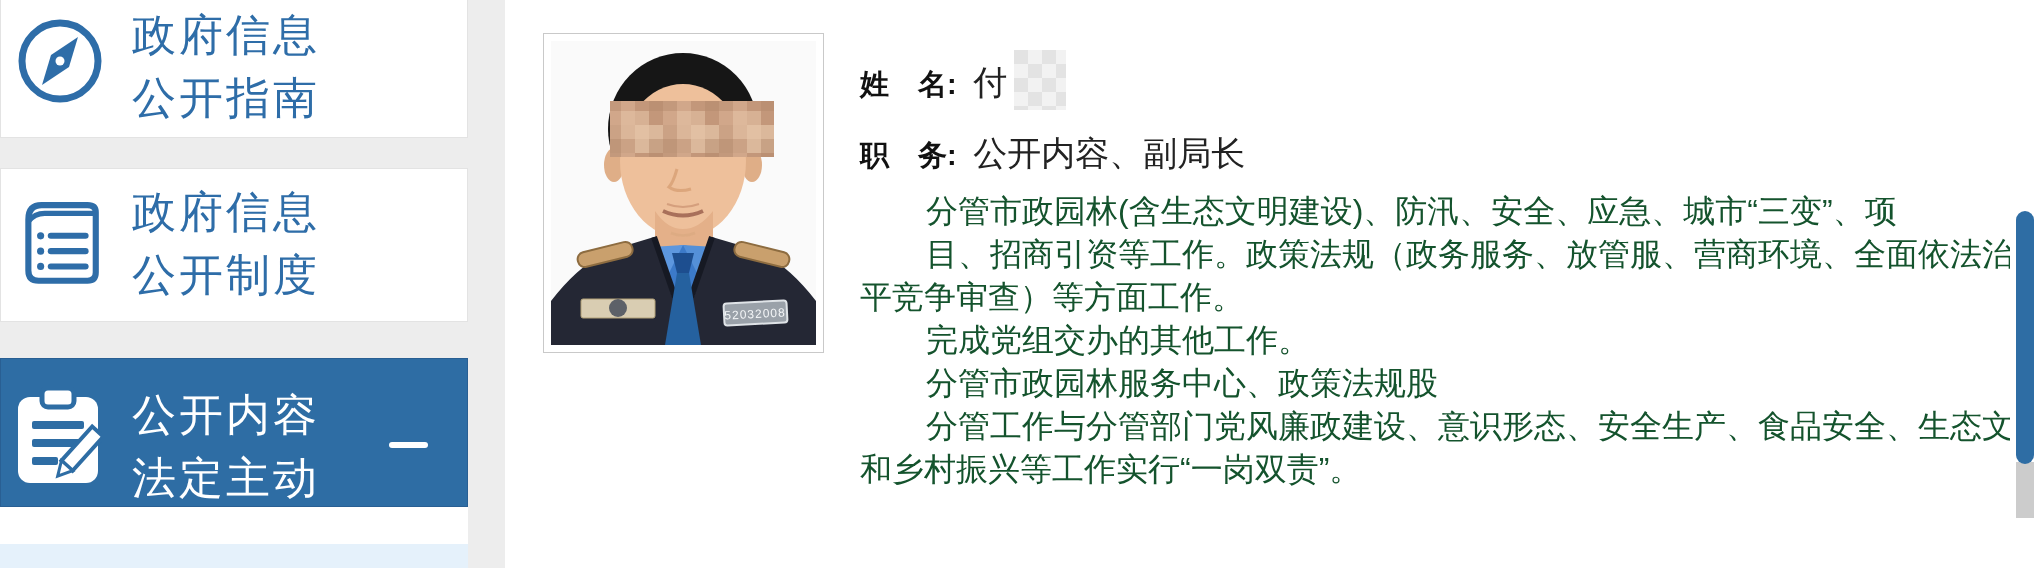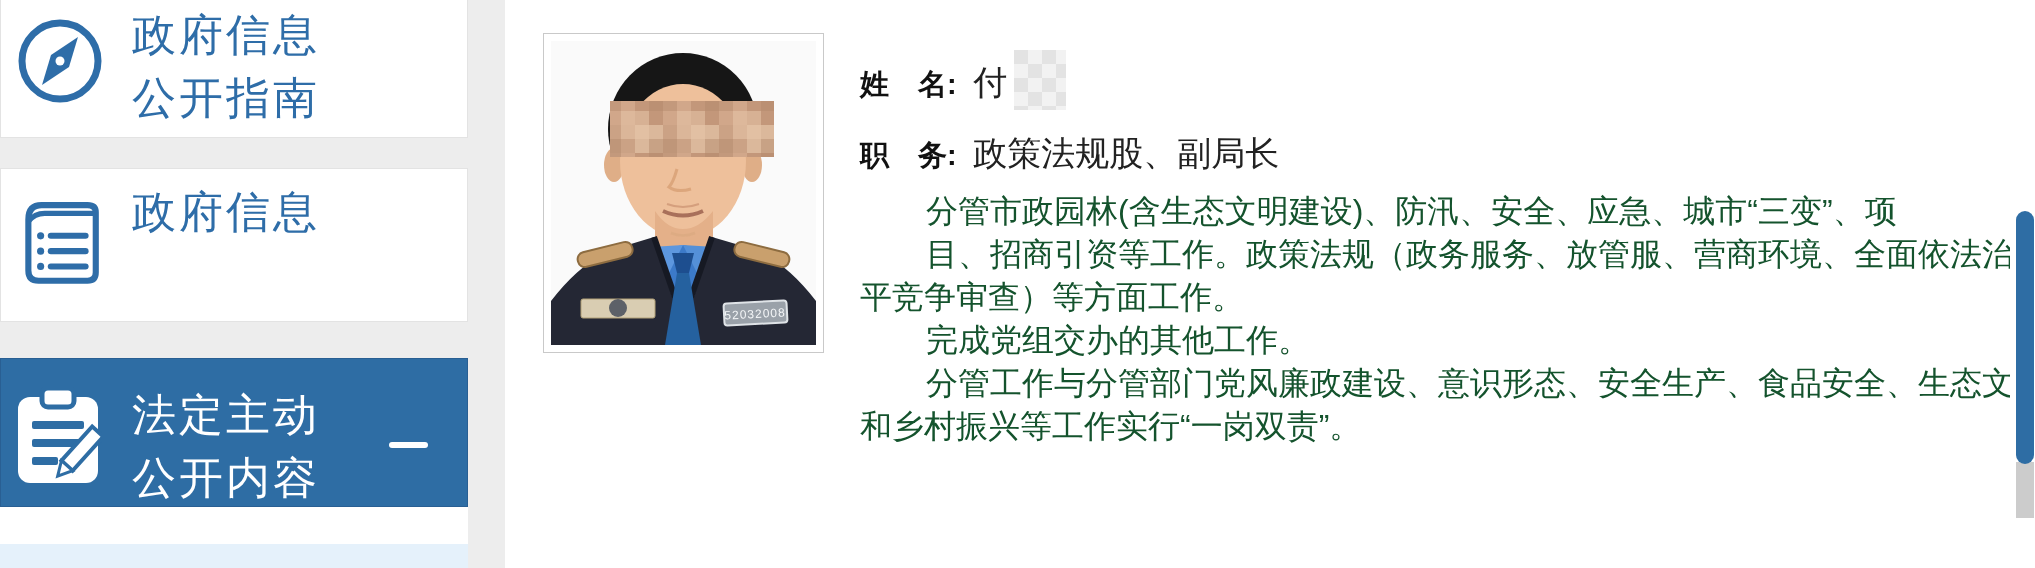--- a/index.html
+++ b/index.html
@@ -74,40 +74,41 @@
           <circle cx="26" cy="38" r="3.5" fill="#2e6da8"></circle>
           <circle cx="26" cy="53" r="3.5" fill="#2e6da8"></circle>
           <circle cx="26" cy="68" r="3.5" fill="#2e6da8"></circle>
           <line x1="36" y1="38" x2="70" y2="38" stroke="#2e6da8" stroke-width="6" stroke-linecap="round"></line>
           <line x1="36" y1="53" x2="70" y2="53" stroke="#2e6da8" stroke-width="6" stroke-linecap="round"></line>
           <line x1="36" y1="68" x2="70" y2="68" stroke="#2e6da8" stroke-width="6" stroke-linecap="round"></line>
         </svg>
       </span>
       <div class="lbl">
         <div>政府信息</div>
+        <div>公开制度</div>
       </div>
     </div>
 
     <div class="side-item item3">
       <span class="icon">
         <svg width="88" height="100" viewBox="0 0 88 100">
           <rect x="4" y="10" width="80" height="86" rx="12" fill="#fff"></rect>
           <rect x="28" y="1" width="32" height="19" rx="6" fill="#fff" stroke="#2e6da4" stroke-width="5"></rect>
           <rect x="18" y="34" width="52" height="8" rx="2" fill="#2e6da4"></rect>
           <rect x="18" y="52" width="52" height="8" rx="2" fill="#2e6da4"></rect>
           <rect x="18" y="70" width="26" height="8" rx="2" fill="#2e6da4"></rect>
           <g transform="rotate(42 62 68)">
             <rect x="55" y="36" width="15" height="46" fill="#fff" stroke="#2e6da4" stroke-width="4"></rect>
             <polygon points="55,82 70,82 62.5,96" fill="#fff" stroke="#2e6da4" stroke-width="3"></polygon>
           </g>
         </svg>
       </span>
       <div class="lbl">
+        <div>公开内容</div>
         <div>法定主动</div>
-        <div>公开内容</div>
       </div>
       <span class="minus"></span>
     </div>
 
     <div class="white-row"></div>
     <div class="blue-row"></div>
   </div>
 
   <div>
 
@@ -159,28 +160,29 @@
     </div>
 
     <div class="frow row1">
       <span class="flabel">姓　名:</span>
       <span class="fvalue">付</span>
       <span class="censor"></span>
     </div>
 
     <div class="frow row2">
       <span class="flabel">职　务:</span>
-      <span class="fvalue">政策法规股、副局长</span>
+      <span class="fvalue">公开内容、副局长</span>
     </div>
 
     <div class="textclip">
       <div class="bodyline indent">分管市政园林(含生态文明建设)、防汛、安全、应急、城市“三变”、项</div>
       <div class="bodyline indent">目、招商引资等工作。政策法规（政务服务、放管服、营商环境、全面依法治区、公</div>
       <div class="bodyline">平竞争审查）等方面工作。</div>
       <div class="bodyline indent">完成党组交办的其他工作。</div>
+      <div class="bodyline indent">分管市政园林服务中心、政策法规股</div>
       <div class="bodyline indent">分管工作与分管部门党风廉政建设、意识形态、安全生产、食品安全、生态文明建设</div>
       <div class="bodyline">和乡村振兴等工作实行“一岗双责”。</div>
     </div>
 
     <div class="sb-track"></div>
     <div class="sb-thumb"></div>
   </div>
 </div>
 
 </body></html>

